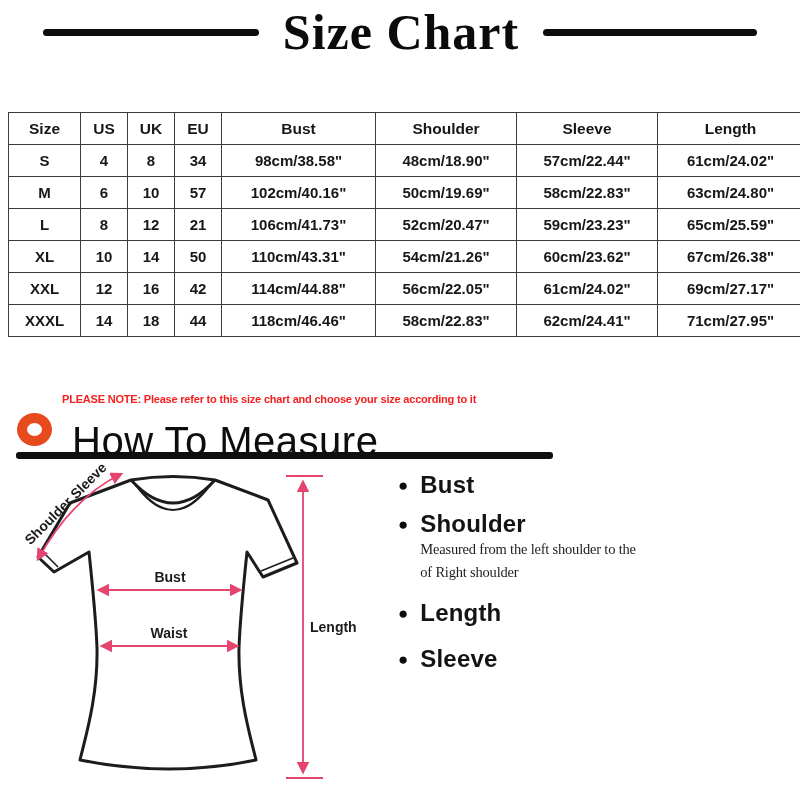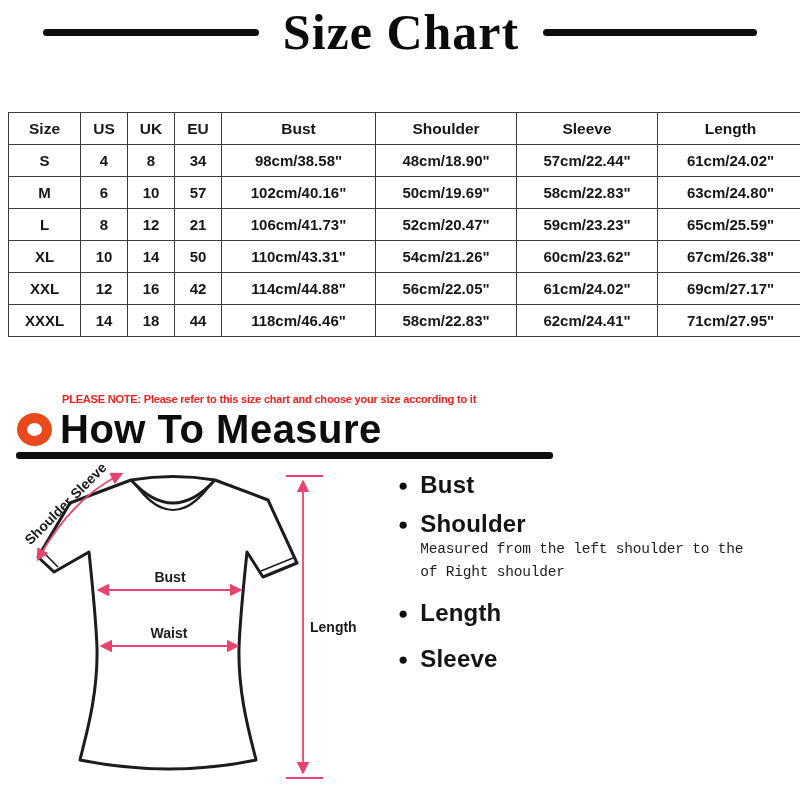--- a/index.html
+++ b/index.html
@@ -53,22 +53,22 @@
     color:var(--note-red,#f42020); white-space:nowrap;
   }
 
   
   .ring {
     position:absolute; left:17px; top:413px; width:35px; height:33px;
     border:10px solid var(--ring-orange,#e8491d); border-radius:50%;
     box-sizing:border-box; background:#fff;
   }
   .htm-title {
-    position:absolute; left:60px; top:407px; margin:0;
-    font-size:40px; font-weight:bold; letter-spacing:0.5px; color:#0d0d0d;
+    position:absolute; left:60px; top:407px; margin:12px;
+    font-size:40px; font-weight:normal; letter-spacing:0.5px; color:#0d0d0d;
     white-space:nowrap;
   }
   .underline {
     position:absolute; left:16px; top:452px; width:537px; height:7px;
     background:#0f0f0f; border-radius:3px;
   }
 
   
   svg[data-name="tshirt-measurement-diagram"] {
     position:absolute; left:10px; top:460px;
@@ -83,21 +83,21 @@
   .mg-item .dot {
     font-size:17px; line-height:17px; color:#0c0c0c;
     margin:5px 12px 0 2px; flex:0 0 auto;
   }
   .mg-body h3 {
     margin:0; font-size:24px; font-weight:bold; color:#141414; line-height:26px;
     letter-spacing:0.2px;
   }
   .mg-body p { margin:1px 0 0 0; font-size:17px; line-height:23px; color:#1d1d1d; }
   .mg-body p.serif { font-family:"Liberation Serif", serif; }
-  .mg-body p.mono  { font-family:Liberation Mono, monospace; font-size:14.5px; letter-spacing:-0.2px; }
+  .mg-body p.mono  { font-family:Liberation Serif, serif; font-size:14.5px; letter-spacing:-0.2px; }
   .mg-item.m1 { margin-bottom:13px; }
   .mg-item.m2 { margin-bottom:16px; }
   .mg-item.m3 { margin-bottom:20px; }
 </style>
 </head>
 <body>
 
 <header class="title-row" data-name="title-banner">
   <span class="rule rule-left" data-name="title-rule-left"></span>
   <h1 data-name="page-title">Size Chart</h1>

